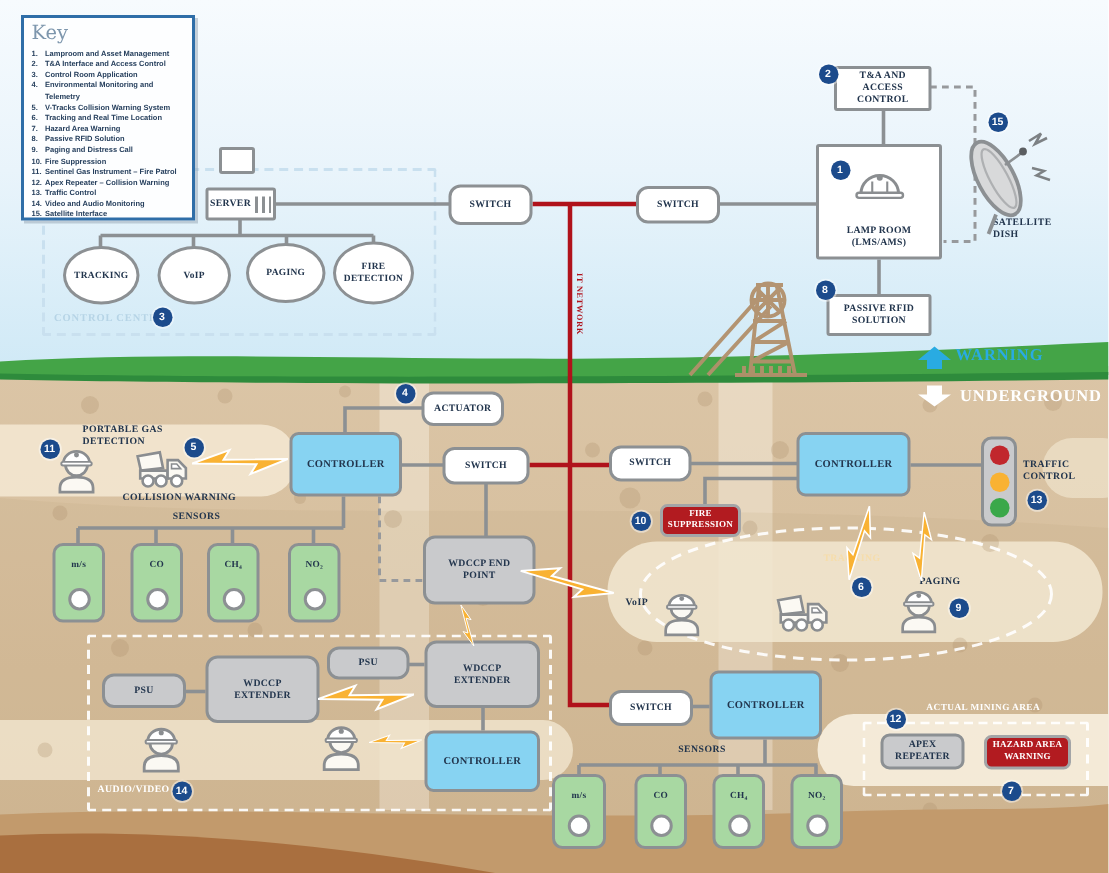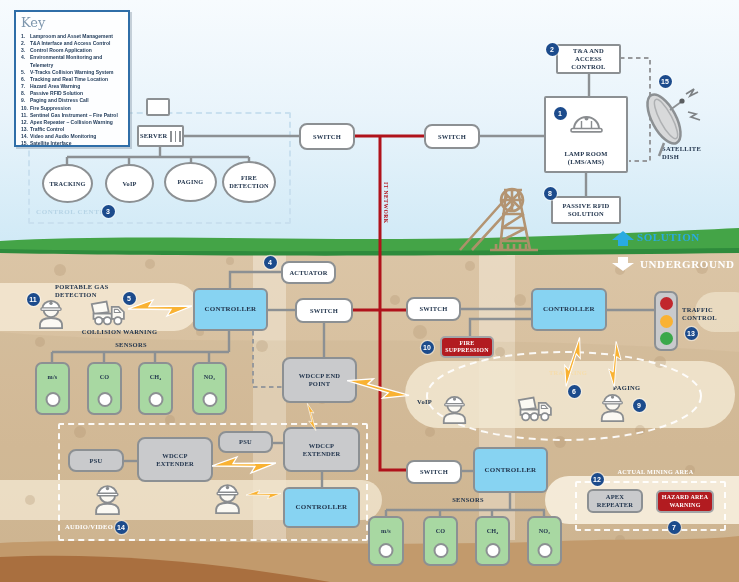--- a/index.html
+++ b/index.html
@@ -237,21 +237,21 @@
   <div class="node sq" style="left:544px;top:96px;width:84px;height:77px;align-items:flex-end;padding-bottom:5px;">
     <span style="width:64px;">LAMP ROOM (LMS/AMS)</span>
   </div>
   <div class="node sq" style="left:551px;top:196px;width:70px;height:28px;">
       <span style="width:52px;">PASSIVE RFID SOLUTION</span>
     </div>
 
   <div class="lbl" style="left:662px;top:145px;width:42px;">SATELLITE DISH</div>
   <div class="lbl" style="left:36px;top:208px;color:#b6d4e6;font-size:7px;letter-spacing:.6px;">CONTROL CENTRE</div>
   <div class="lbl vtext" style="left:382px;top:182px;color:#b0121b;font-size:5.5px;letter-spacing:.5px;">IT NETWORK</div>
-  <div class="lbl" style="left:637px;top:231px;font-size:11px;color:#29abe2;letter-spacing:.6px;">SOLUTION</div>
+  <div class="lbl" style="left:637px;top:231px;font-size:11px;color:#29abe2;letter-spacing:.6px;">WARNING</div>
   <div class="lbl" style="left:640px;top:258px;font-size:11px;color:#ffffff;letter-spacing:.6px;text-align:center;">UNDERGROUND</div>
 
   <div class="node" style="left:281px;top:261px;width:55px;height:23px;">
       <span>ACTUATOR</span>
     </div>
   <div class="node blue" style="left:193px;top:288px;width:75px;height:43px;border-radius:6px;">
       <span>CONTROLLER</span>
     </div>
   <div class="node" style="left:295px;top:298px;width:58px;height:25px;">
       <span>SWITCH</span>

